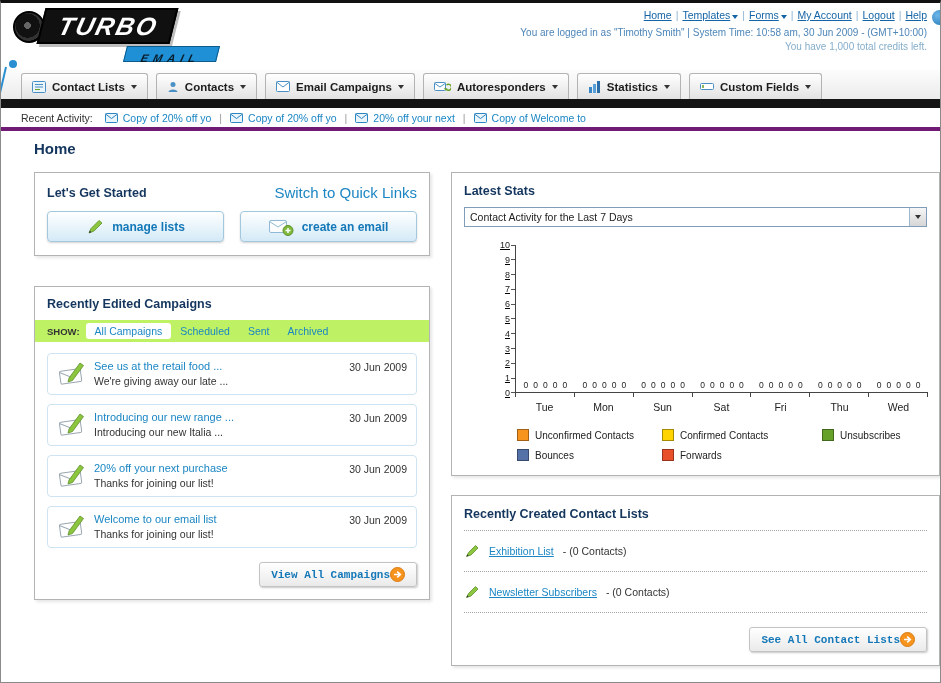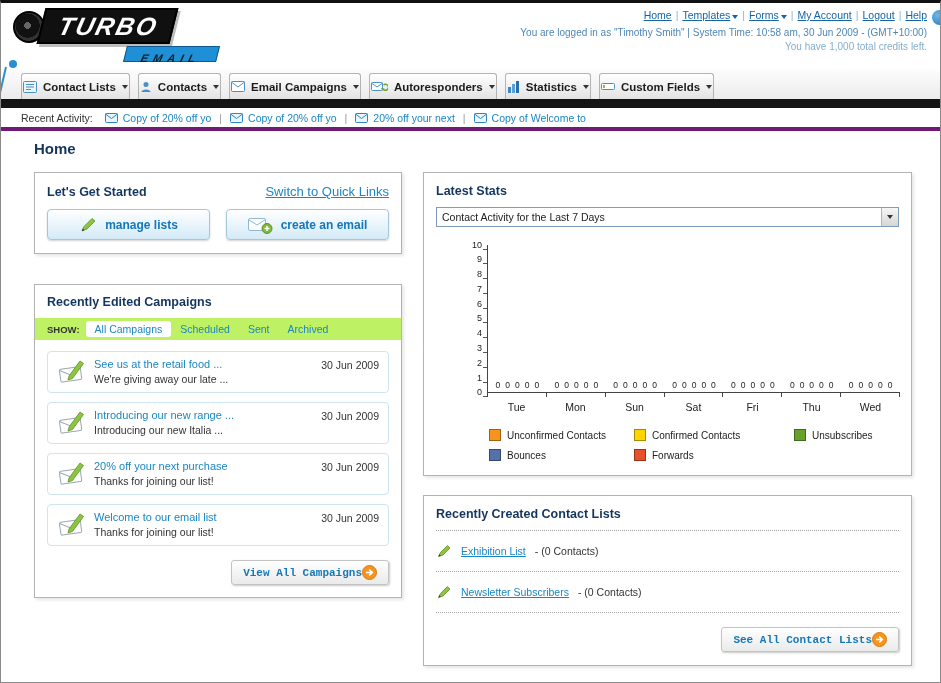--- a/index.html
+++ b/index.html
@@ -31,47 +31,47 @@
   .top-links .lnk { color: #1464A5; text-decoration: underline; cursor: pointer; }
   .top-links .sep { color: #8fb4d2; margin: 0 4px; }
   .caret-blue { display: inline-block; width: 0; height: 0; border-left: 3px solid transparent;
                 border-right: 3px solid transparent; border-top: 4px solid #1464A5; margin-left: 2px; }
   .login-line { margin-top: 6px; font-size: 10px; color: #4E86B8; }
   .credits-line { margin-top: 3px; font-size: 10px; color: #85AECB; }
 
   
   .navbar { height: 30px; background: linear-gradient(#fdfdfd, #ebebeb); padding: 4px 0 0 20px;
             display: flex; gap: 8px; align-items: flex-end; }
-  .nav-tab { display: flex; align-items: center; gap: 6px; height: 26px; padding: 0 1px;
+  .nav-tab { display: flex; align-items: center; gap: 6px; height: 26px; padding: 0 10px;
              background: linear-gradient(#ffffff, #e2e2e2); border: 1px solid #b3b3b3; border-bottom: none;
              border-radius: 3px 3px 0 0; font-size: 11.5px; font-weight: bold; color: #1c1c1c; cursor: pointer; }
   .caret-dark { width: 0; height: 0; border-left: 3.5px solid transparent; border-right: 3.5px solid transparent;
                 border-top: 4px solid #333; }
   .black-strip { height: 9px; background: #141414; }
 
   
   .activity-bar { height: 23px; display: flex; align-items: center; padding-left: 20px;
                   border-bottom: 4px solid #701a75; font-size: 10.5px; background: #fff; }
   .activity-label { color: #333; margin-right: 12px; }
   .activity-item { display: flex; align-items: center; gap: 5px; color: #1B86C3; cursor: pointer; }
   .activity-sep { color: #9a9a9a; margin: 0 8px; }
 
   
   .content { padding: 9px 0 0 33px; }
   .page-title { font-size: 15px; font-weight: bold; color: #14365E; margin-bottom: 15px; }
   .columns { display: flex; gap: 21px; align-items: flex-start; }
-  .col-left { width: 368px; }
+  .col-left { width: 396px; }
   .col-right { width: 489px; }
   .box { border: 1px solid #b3b3b3; background: #fff; box-shadow: 2px 2px 3px rgba(0,0,0,0.1); }
   .box-title { font-size: 12.5px; font-weight: bold; color: #14365E; }
 
   
   .gs-box { padding: 11px 12px 13px; }
   .gs-head { display: flex; justify-content: space-between; align-items: center; margin-bottom: 10px; }
-  .gs-link { font-size: 13px; color: #1B86C3; cursor: pointer; text-decoration: underline; }
+  .gs-link { font-size: 15px; color: #1B86C3; cursor: pointer; }
   .gs-buttons { display: flex; gap: 16px; }
   .btn-blue { flex: 1; height: 31px; display: flex; align-items: center; justify-content: center; gap: 8px;
               border: 1px solid #a3c8de; border-radius: 4px; background: linear-gradient(#ffffff, #d4eaf7);
               box-shadow: 0 1px 2px rgba(0,0,0,0.18); font-size: 12px; font-weight: bold; color: #1478B8; cursor: pointer; }
 
   
   .camp-box { margin-top: 30px; padding: 10px 0 12px; }
   .camp-box > .box-title { padding: 0 12px 9px; }
   .camp-tabbar { display: flex; align-items: center; background: #bef264; padding: 3px 12px; font-size: 10.5px; }
   .show-label { font-weight: bold; color: #333; margin-right: 6px; font-size: 9.5px; }
@@ -93,21 +93,21 @@
   .stats-box { padding: 11px 12px 12px; }
   .stats-box > .box-title { margin-bottom: 9px; }
   .select { display: flex; border: 1px solid #7f9db9; height: 20px; background: #fff; cursor: pointer;
             align-items: center; margin-bottom: 18px; }
   .select-value { flex: 1; font-size: 10.5px; color: #222; padding-left: 5px; }
   .select-btn { width: 17px; height: 18px; background: linear-gradient(#f6f6f6, #d6d6d6);
                 border-left: 1px solid #9db8cf; display: flex; align-items: center; justify-content: center; }
   .chart { display: flex; align-items: flex-start; padding-left: 34px; }
   .chart-y { display: flex; flex-direction: column; justify-content: space-between; height: 157px;
              margin-top: -4.5px; }
-  .y-row { display: flex; align-items: flex-end; height: 9px; }
+  .y-row { display: flex; align-items: center; height: 9px; text-decoration: underline; }
   .y-num { width: 12px; text-align: right; font-size: 9px; color: #222; }
   .y-tick { width: 4px; height: 1px; background: #555; margin-left: 1px; }
   .chart-main { width: 413px; }
   .chart-plot { position: relative; width: 413px; height: 148px; border-left: 1px solid #444;
                 border-bottom: 1px solid #444; display: flex; align-items: flex-end; }
   .zero-row { display: flex; width: 100%; }
   .zero-group { flex: 1; display: flex; justify-content: center; gap: 5px; font-size: 8.5px;
                 color: #222; padding-bottom: 2px; }
   .tick-row { display: flex; justify-content: space-between; width: 413px; height: 4px; }
   .tick { width: 1px; height: 4px; background: #444; }

